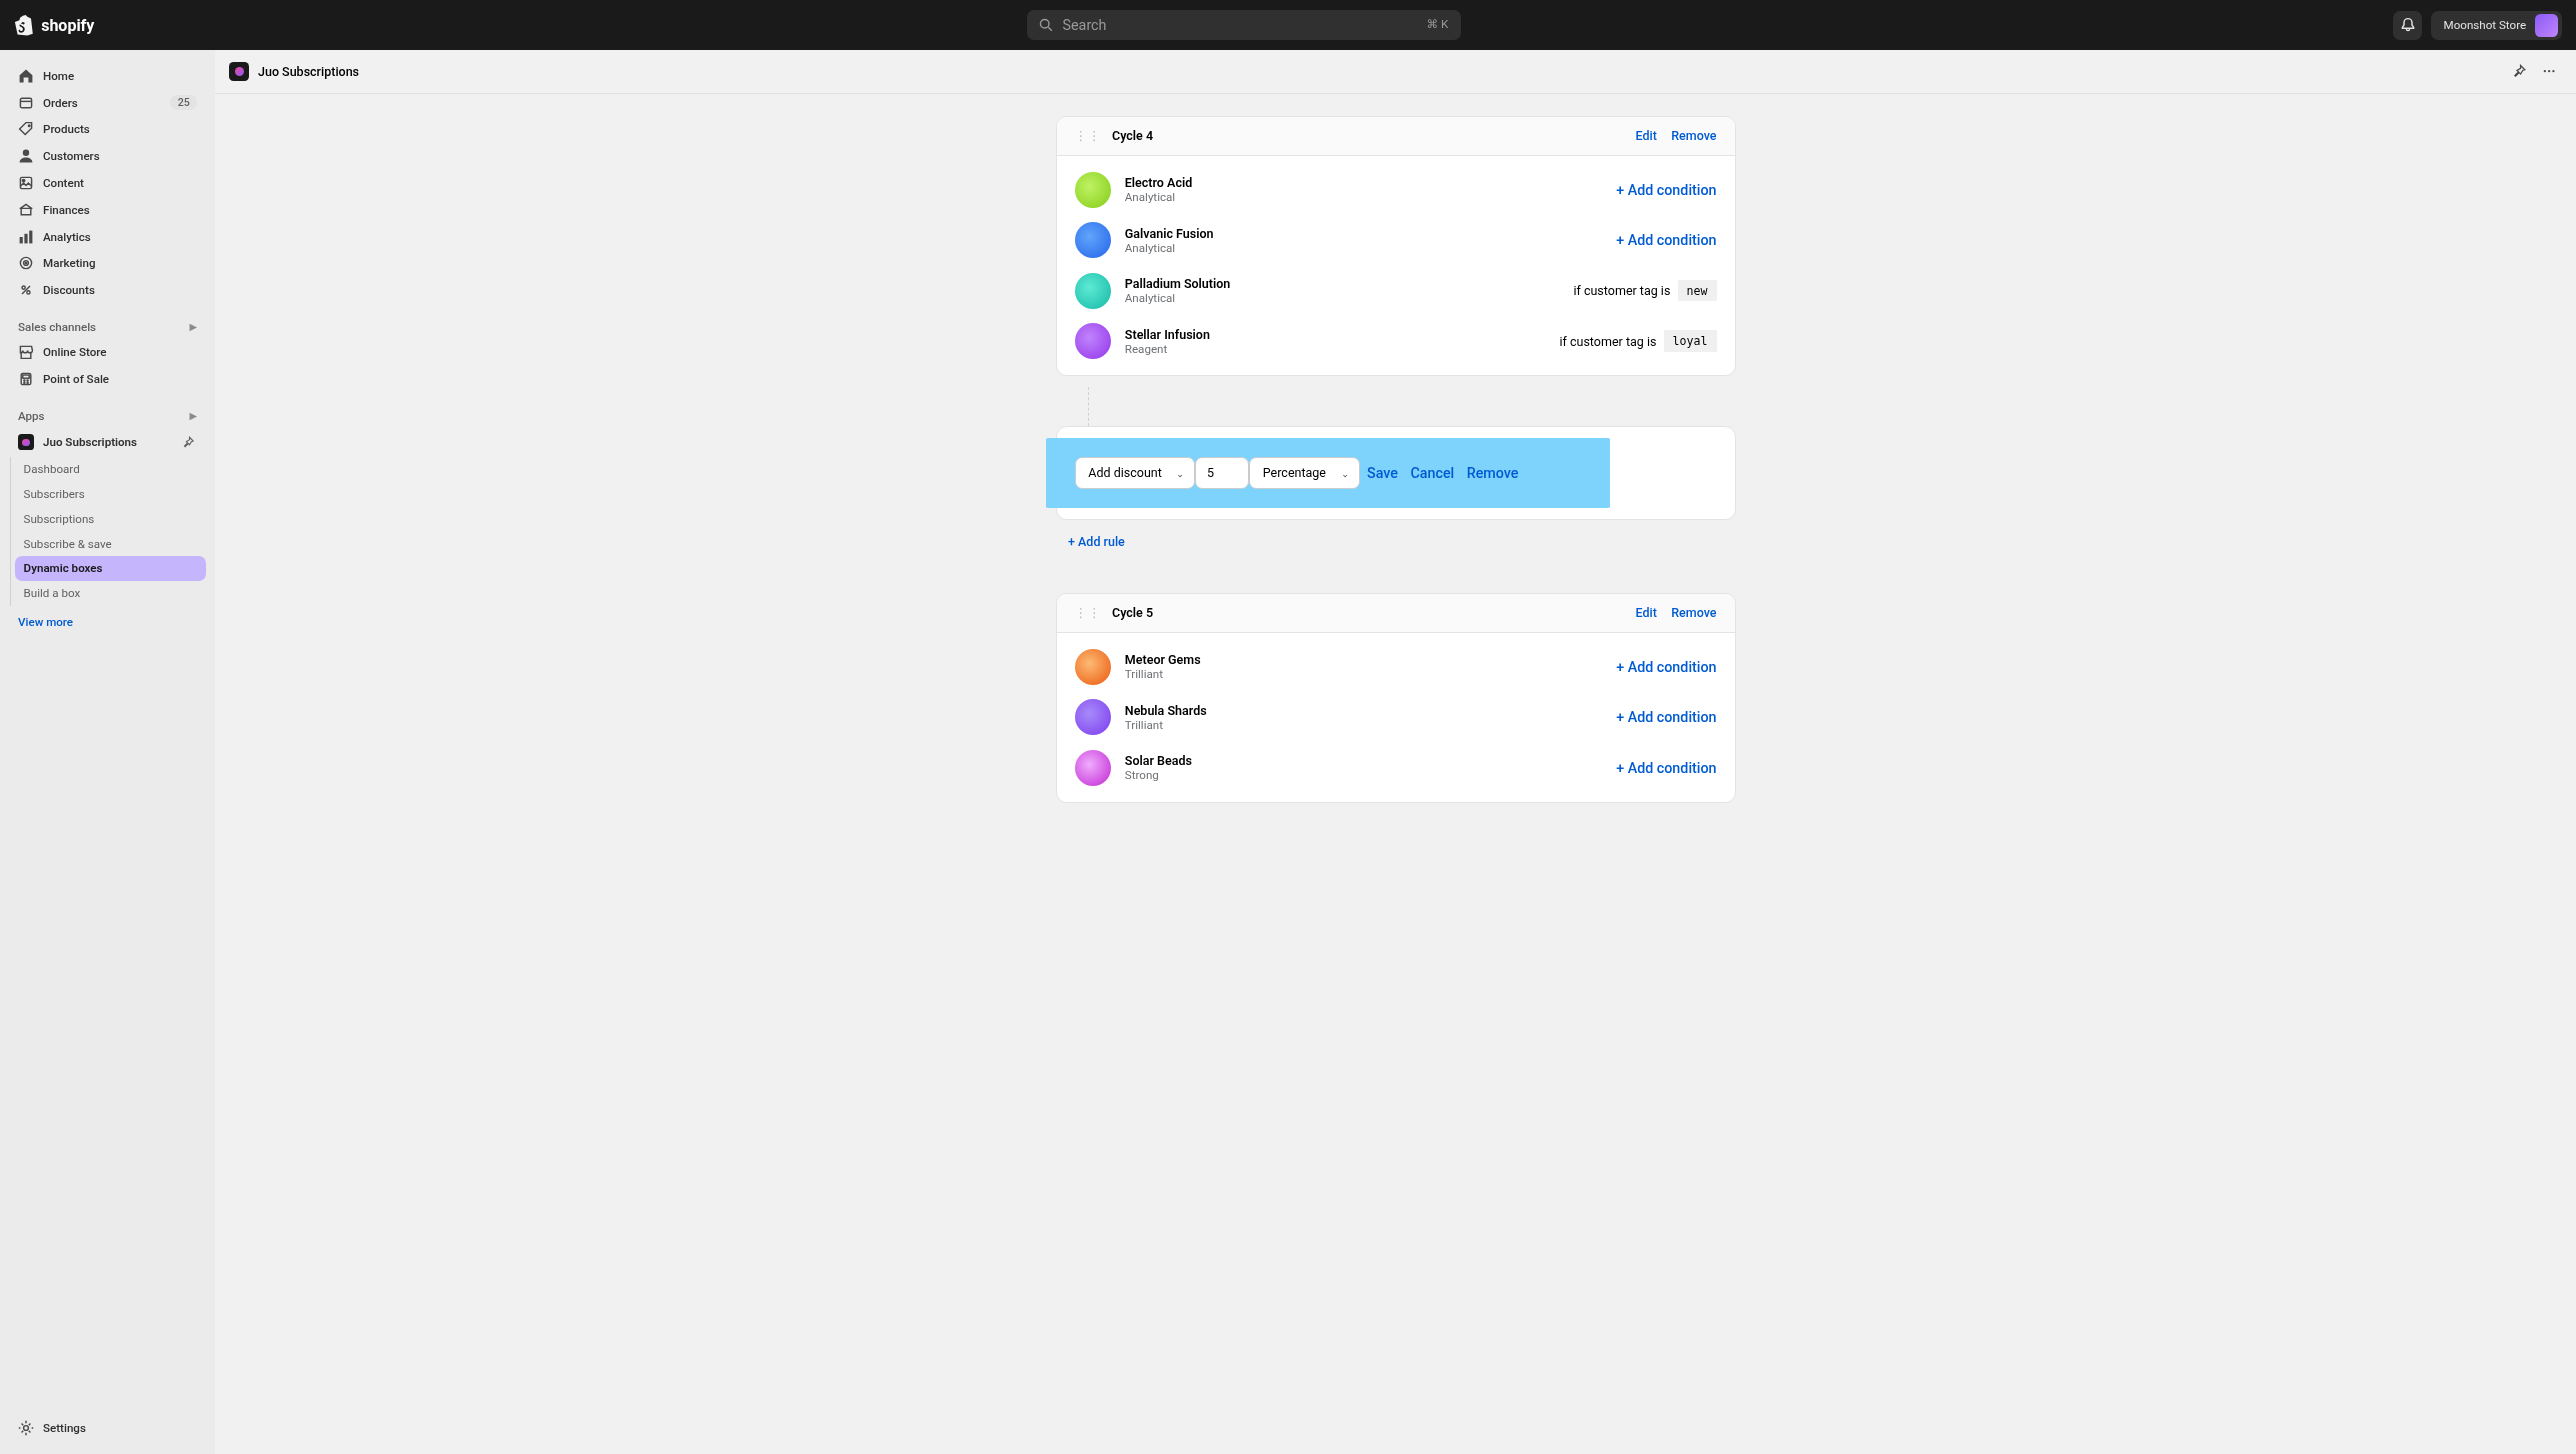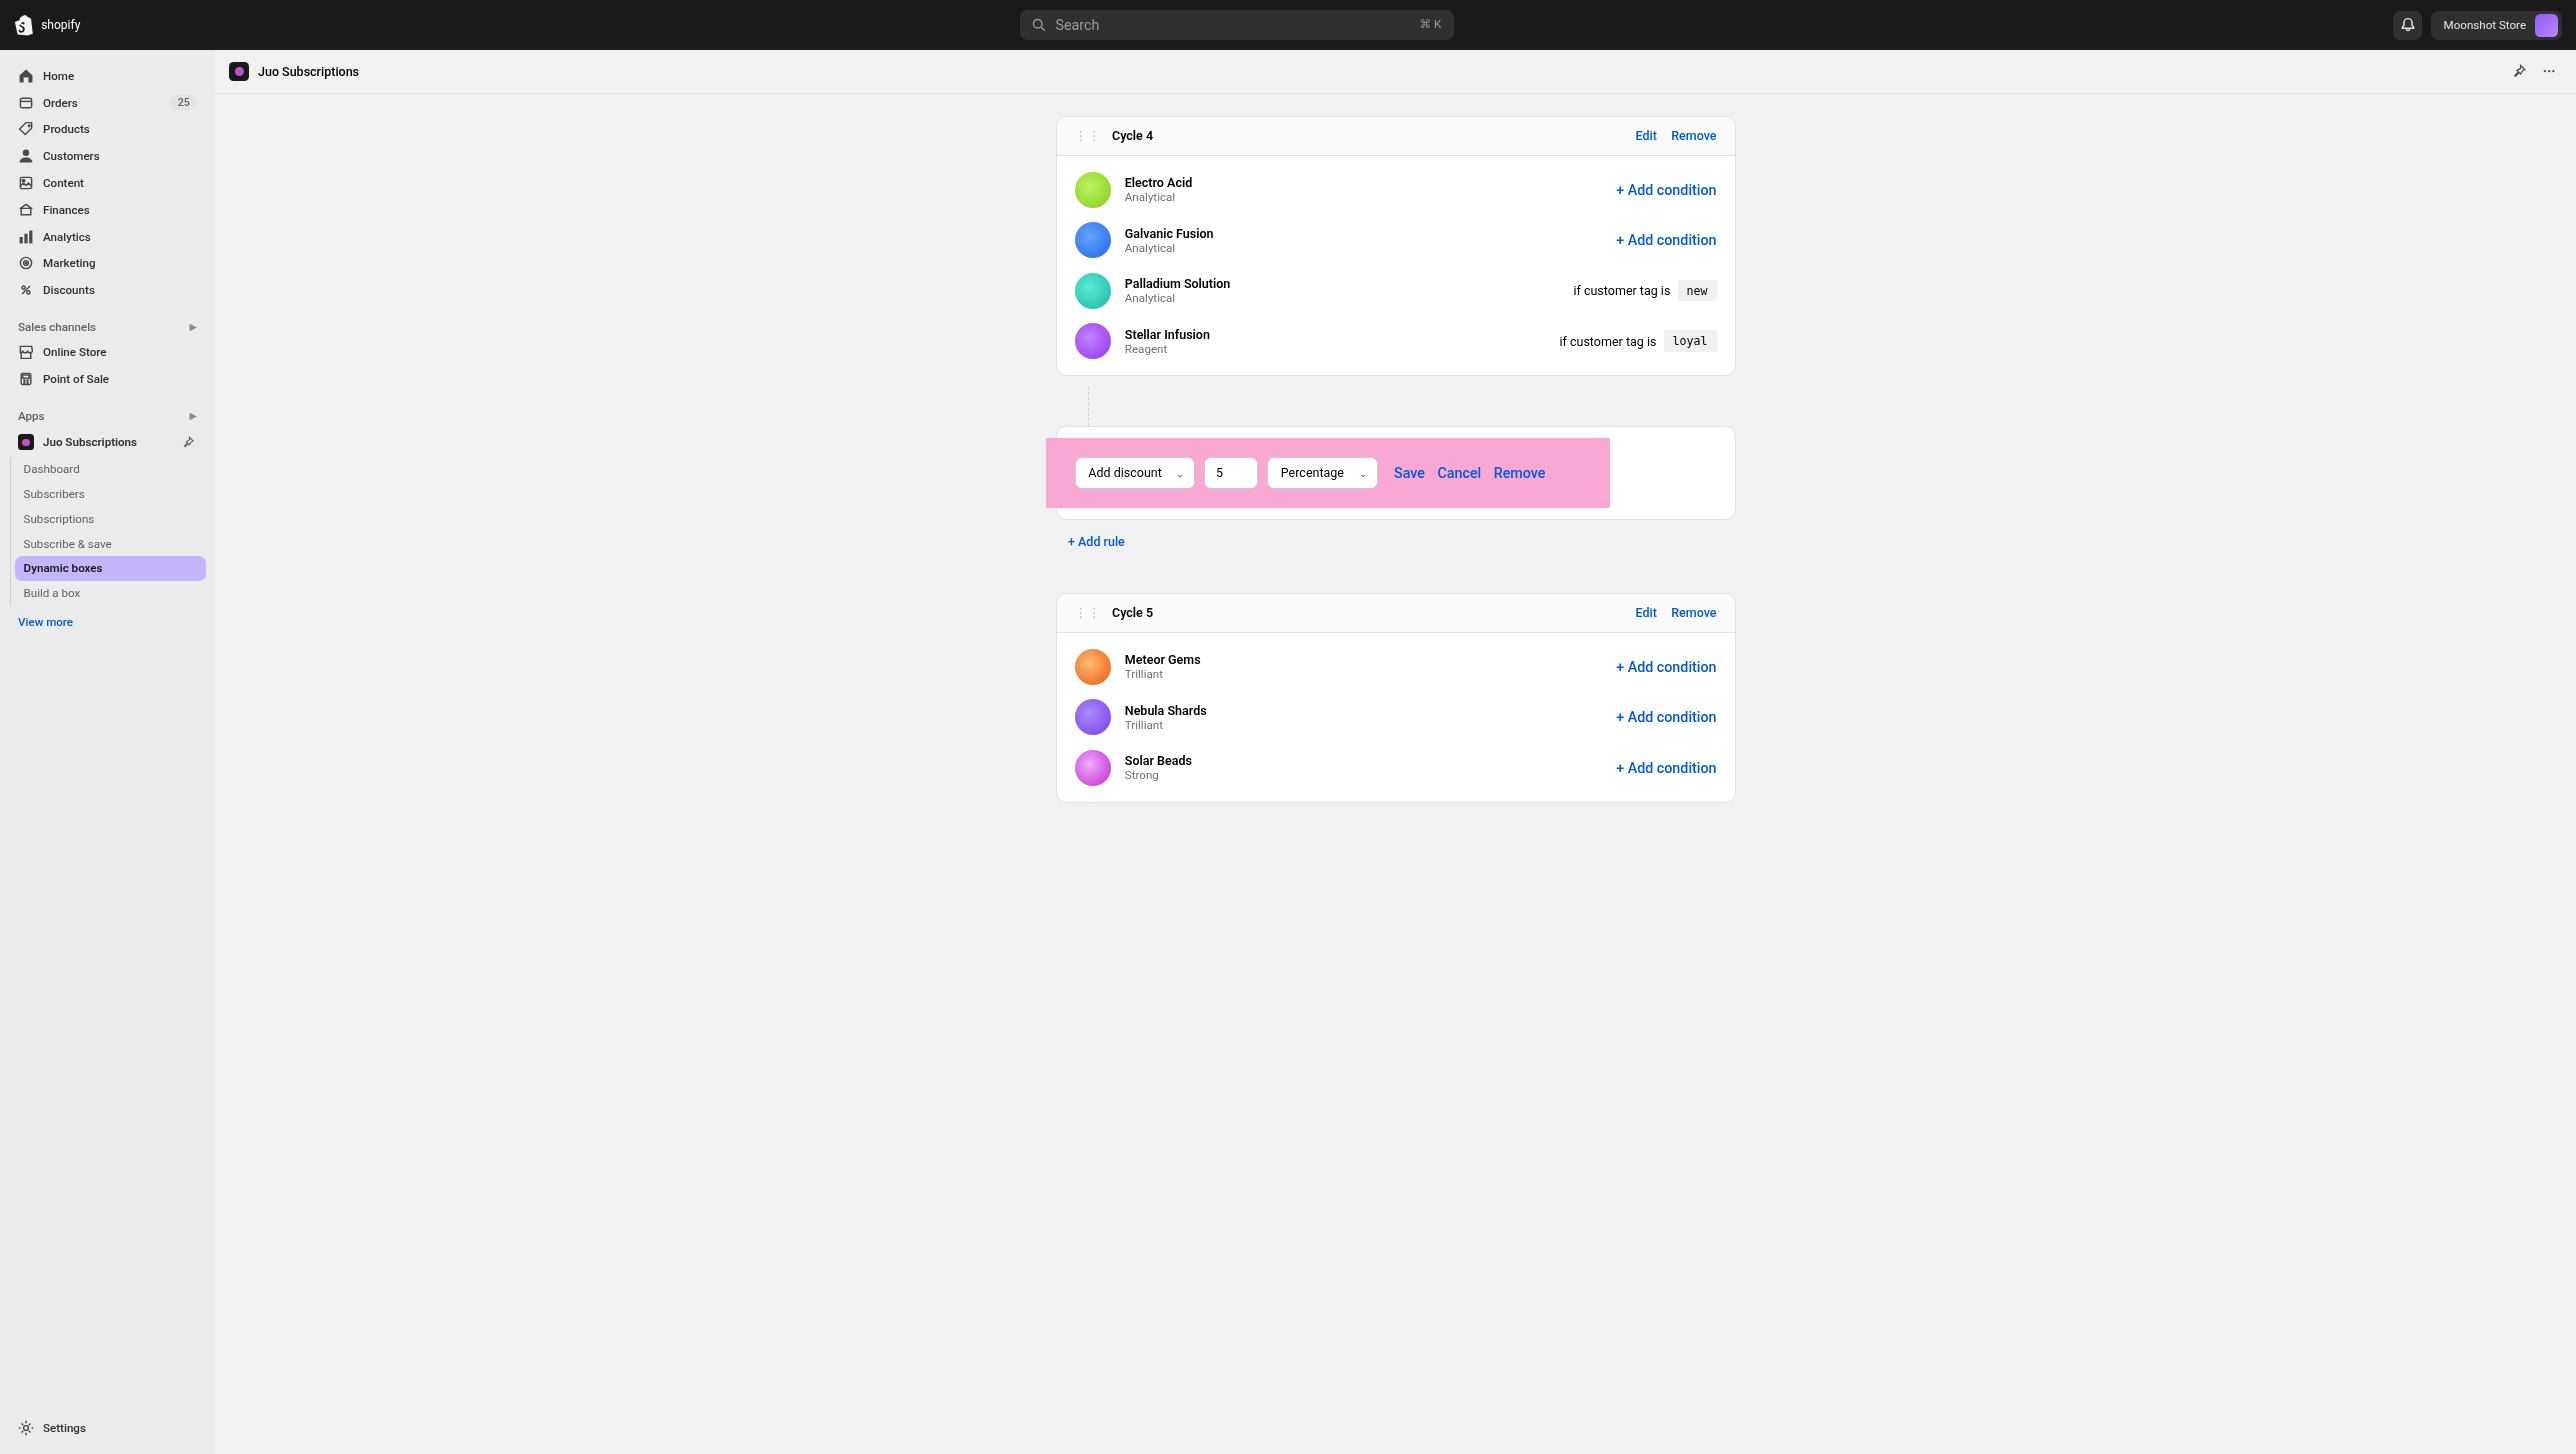--- a/index.html
+++ b/index.html
@@ -346,26 +346,25 @@
       border-left: 1.8px dashed #d0d0d0;
       margin-left: 32px;
     }
     .discount-editor {
       background: white;
       border-radius: 10.7px;
       border: 0.9px solid #e3e3e3;
       margin-bottom: 0px;
     }
     .discount-highlight {
-      background: #f9a8d4;
+      background: #7dd3fc;
       padding: 19.7px 29px;
       margin: 10.7px 125px 10.7px -10.7px;
       display: flex;
       align-items: center;
-      gap: 9px;
       border-radius: 1.8px;
     }
     .select-field {
       background: white;
       border: 0.9px solid #c9cccf;
       border-radius: 7.2px;
       padding: 7.2px 32px 7.2px 12.5px;
       font-size: 12.5px;
       appearance: none;
       position: relative;
@@ -412,21 +411,21 @@
     svg { display: block; }
   </style>
 </head>
 <body style="zoom: 1;">
 
 <div class="top-bar">
   <div class="logo-area">
     <svg width="19.7" height="21.5" viewBox="0 0 22 24" fill="white">
         <path d="M15 3l-2-2-3 1-3 2-1 3-5 2 3 14 11 1 6-2-2-17-4-2z M8 12c0-2 1-3 2-3s2 1 2 1l-1 2s-1-1-2-1-1 1-1 1c0 2 4 1 4 5 0 2-2 4-4 4s-3-2-3-2l1-2s1 2 2 2 2-1 2-2c0-3-4-2-4-5z" opacity="0.95"></path>
       </svg>
-    <span style="font-weight:400;font-size:12px;">shopify</span>
+    <span style="font-weight:700;font-size:16px;">shopify</span>
   </div>
   <div class="search-container">
     <div class="search-left">
       <svg width="14.3" height="14.3" viewBox="0 0 20 20" fill="none" stroke="#999" stroke-width="2">
           <circle cx="8" cy="8" r="6"></circle>
           <line x1="13" y1="13" x2="18" y2="18"></line>
         </svg>
       <span>Search</span>
     </div>
     <span class="kbd">⌘ K</span>

